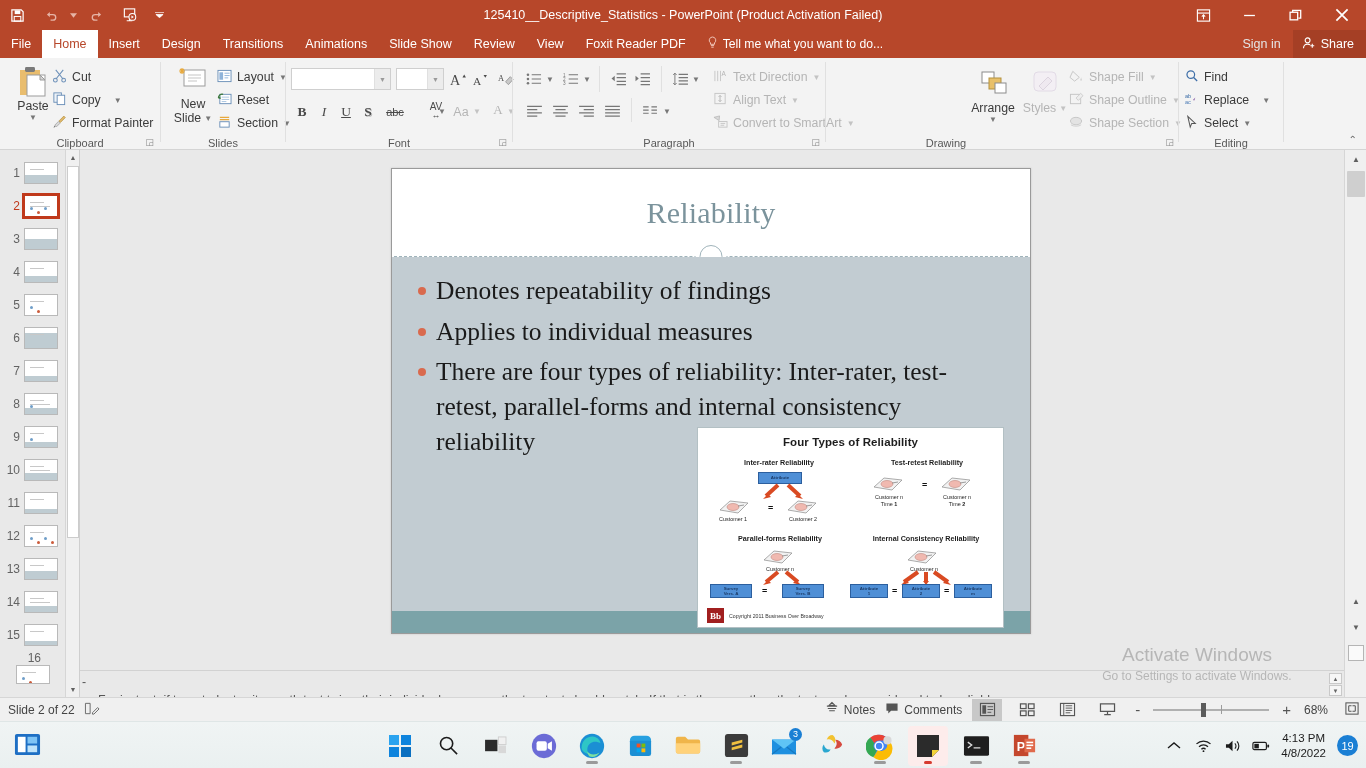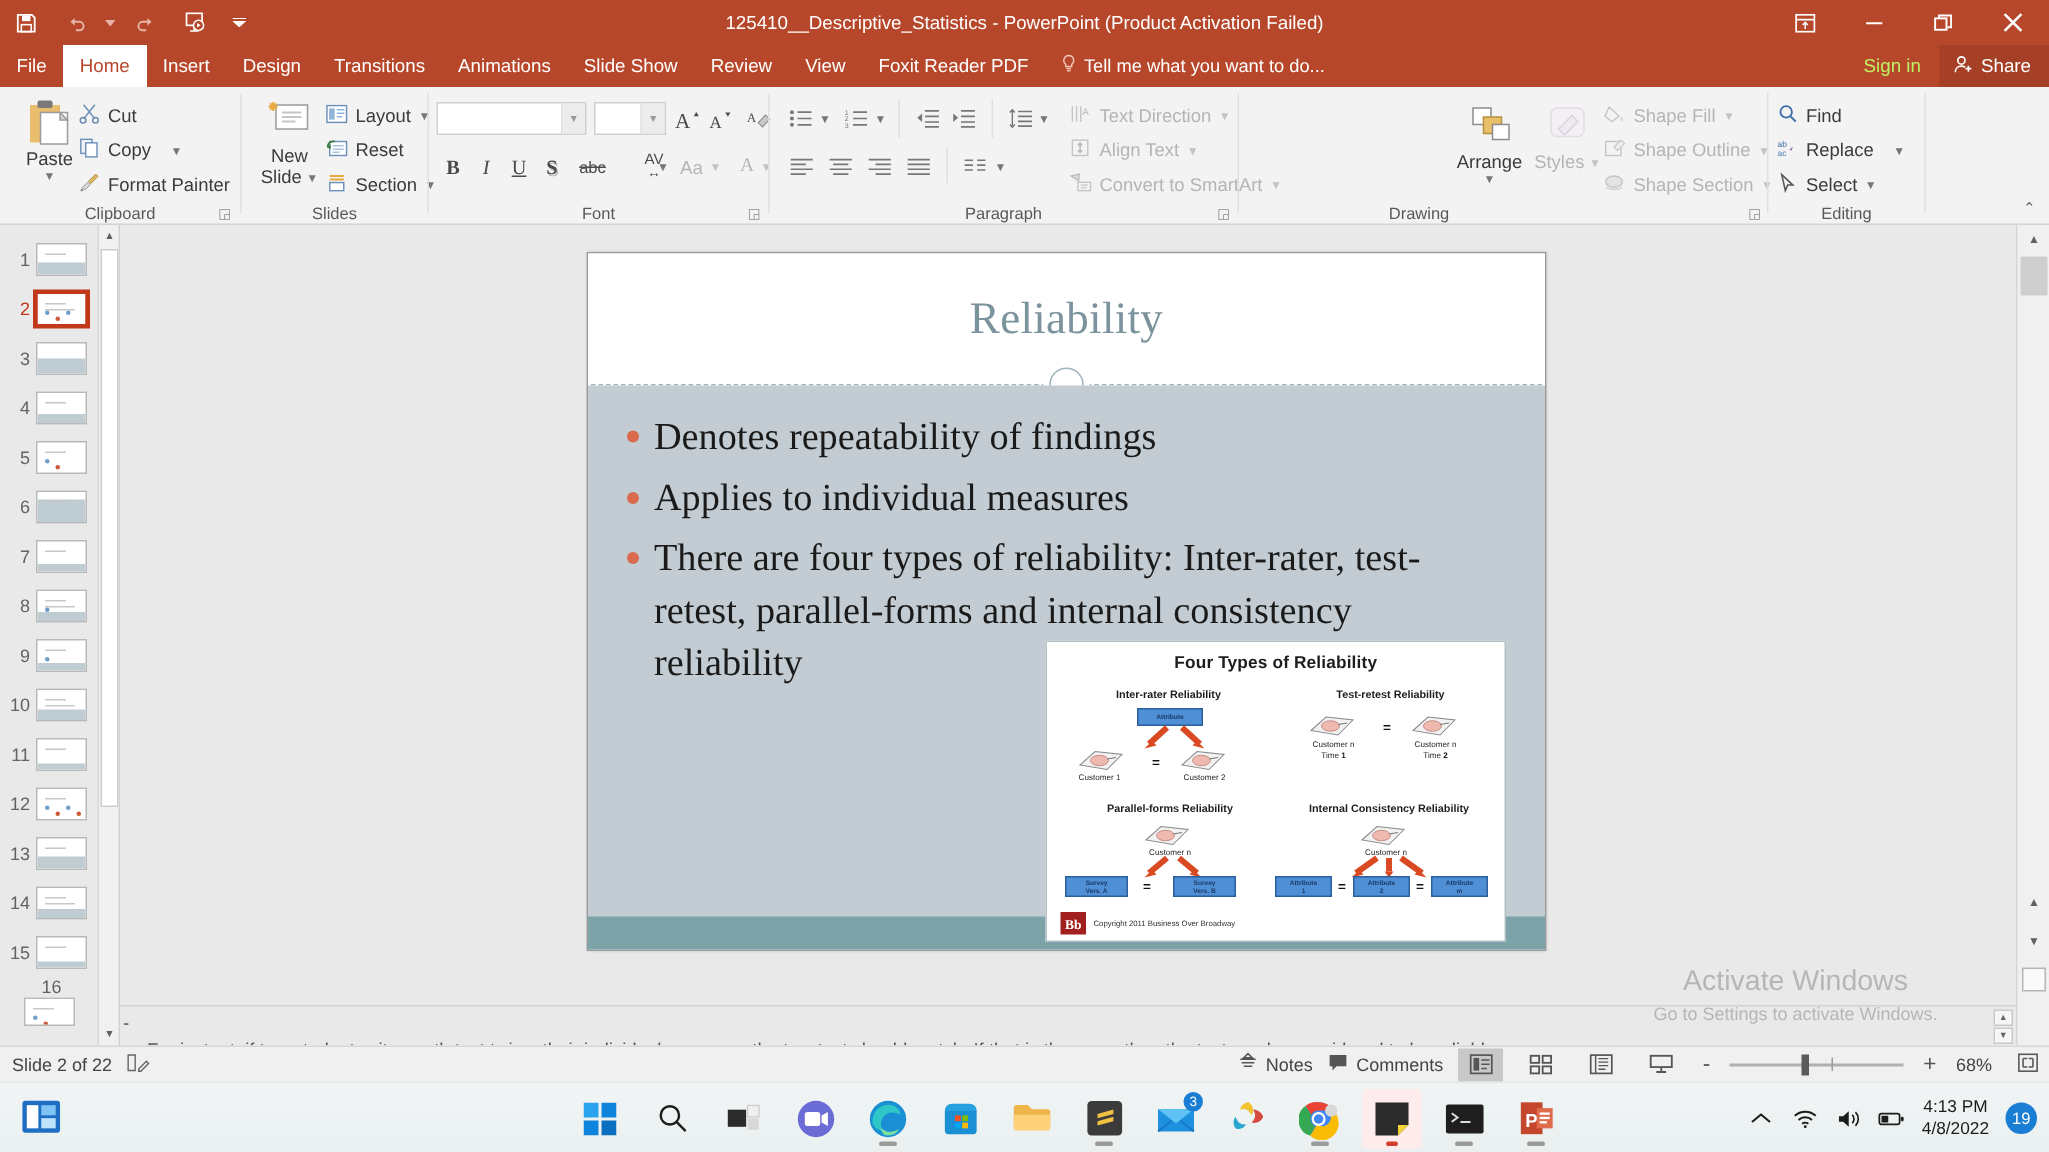--- a/index.html
+++ b/index.html
@@ -40,21 +40,21 @@
   .tab {
     height: 28px; padding: 0 11px; display: flex; align-items: center;
     font-size: 12.5px; color: #fff; white-space: nowrap;
   }
   .tab.active { background: #fff; color: #b7472a; }
   .tellme {
     display: flex; align-items: center; gap: 5px; height: 28px;
     padding: 0 10px; font-size: 12.2px; color: #ffffff; font-style: normal;
   }
   .tab-right { position: absolute; right: 0; top: 0; height: 28px; display: flex; align-items: center; }
-  .signin { font-size: 12.5px; color: #bef264; padding: 0 12px; height: 28px; display: flex; align-items: center; }
+  .signin { font-size: 12.5px; color: #e5e5e5; padding: 0 12px; height: 28px; display: flex; align-items: center; }
   .share {
     font-size: 12.5px; color: #fff; padding: 0 12px 0 9px; height: 28px;
     display: flex; align-items: center; gap: 5px; background: #a53f25;
   }
 
   
   .ribbon {
     position: absolute; top: 58px; left: 0; width: 1366px; height: 92px;
     background: #f3f3f3; border-bottom: 1px solid #d4d4d4;
   }

